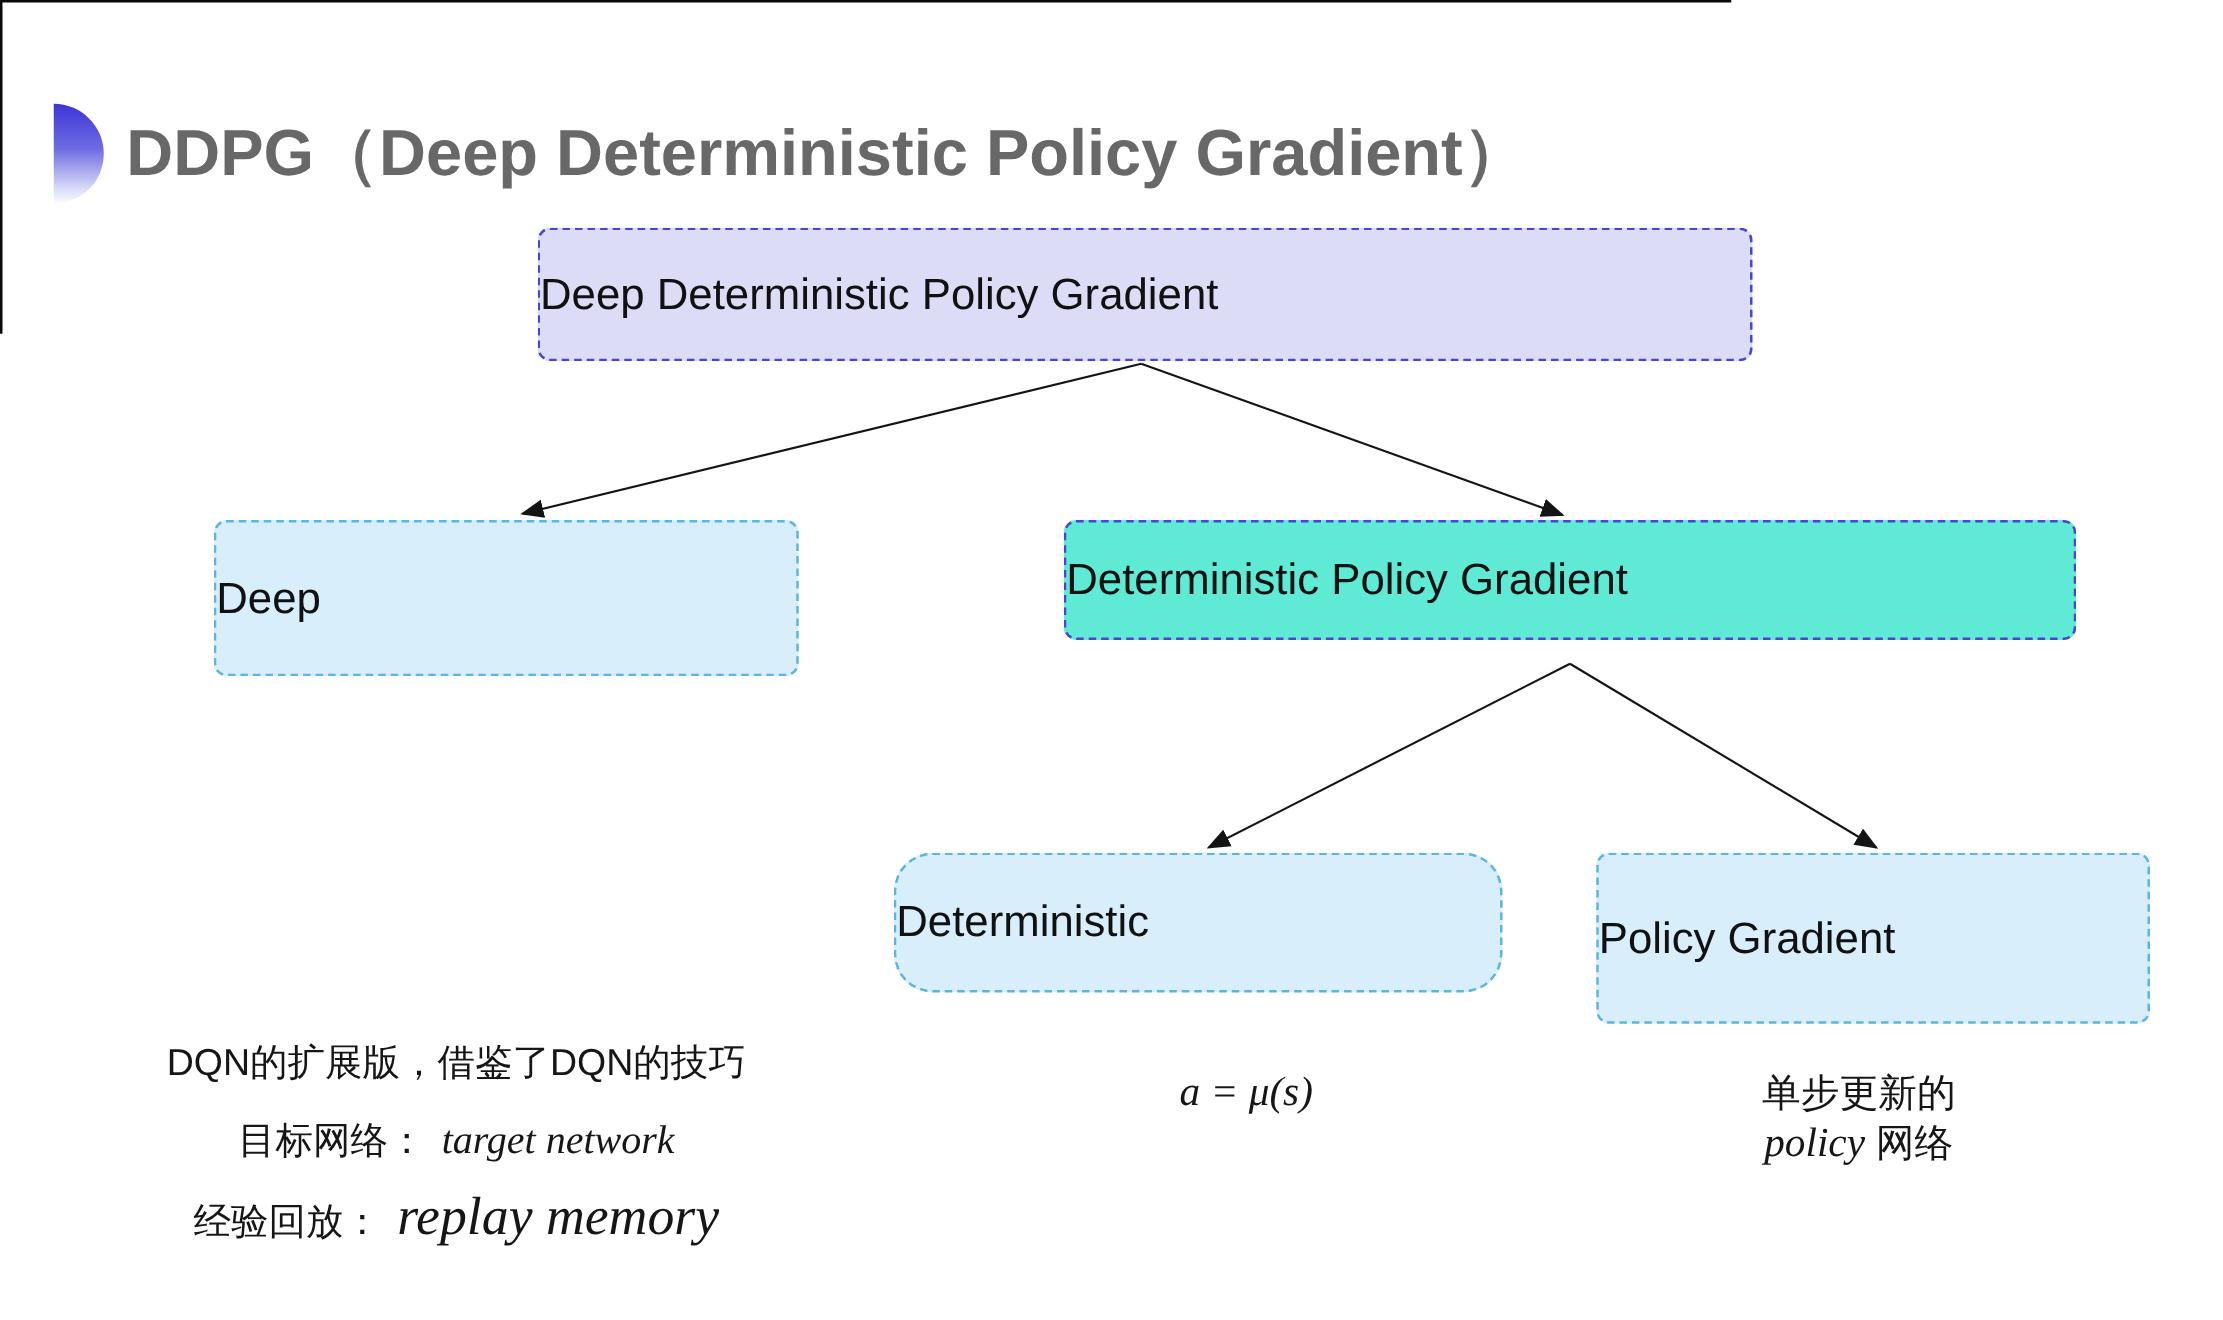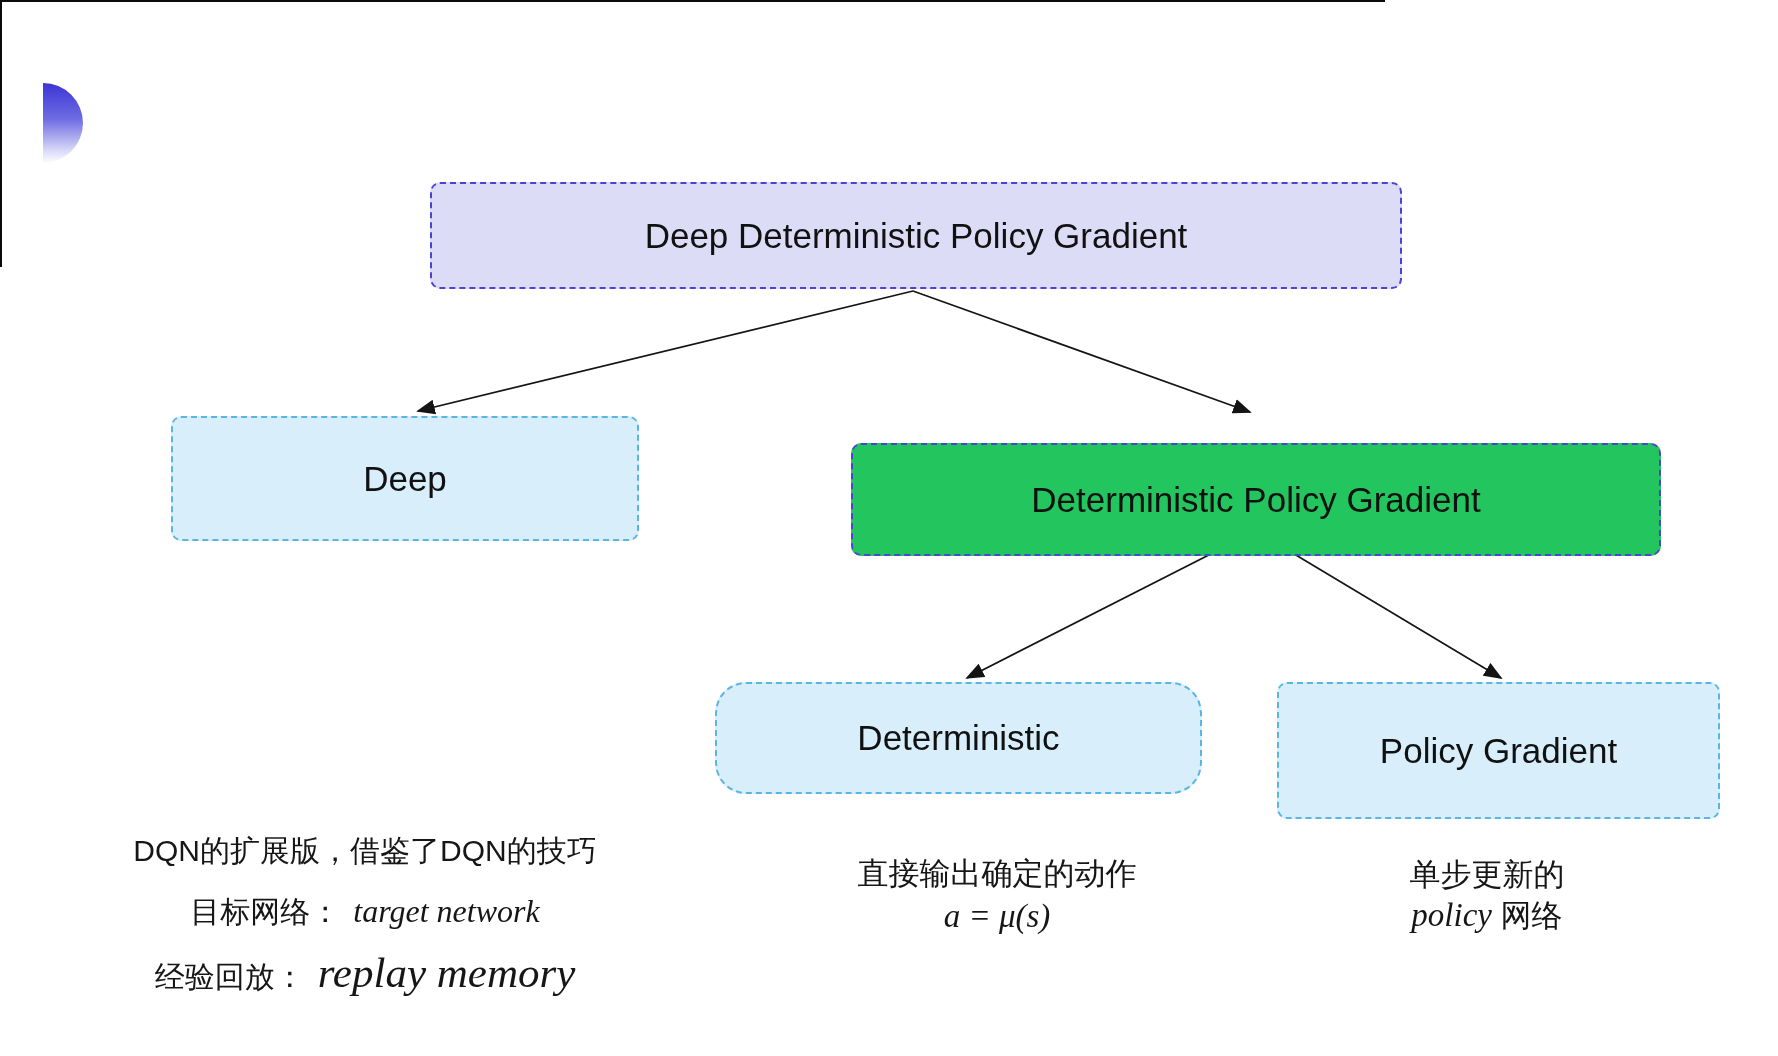--- a/index.html
+++ b/index.html
@@ -22,41 +22,42 @@
   .page-title{
     margin:0 0 0 18px;
     font-size:52px;font-weight:600;letter-spacing:0;
     color:#686868;white-space:nowrap;
   }
 
   #arrow-layer{position:absolute;left:0;top:0;width:1778px;height:1056px;pointer-events:none;}
 
   .node{
     position:absolute;box-sizing:border-box;
-    display:flex;align-items:center;justify-content:center;
+    display:flex;align-items:center;
     border-radius:10px;border:2.5px dashed;
     font-size:35px;font-weight:500;color:#111111;
     white-space:nowrap;
   }
 
   .note{position:absolute;transform:translateX(-50%);text-align:center;white-space:nowrap;color:#161616;}
   .note-line{display:block;}
   .seg-cjk{font-family:"Liberation Sans","DejaVu Sans",sans-serif;}
   .seg-math{font-family:"Liberation Serif","DejaVu Serif",serif;font-style:italic;}
   .seg-math.gap{margin-left:13px;}
 </style>
 </head>
 <body>
 
 <div class="canvas">
   <div class="edge-line-top"></div>
   <div class="edge-line-left"></div>
 
   <header class="title-row">
     <span class="bullet"></span>
+    <h1 class="page-title">DDPG（Deep Deterministic Policy Gradient）</h1>
   </header>
 
   <svg id="arrow-layer">
     <defs>
       <marker id="ah" viewBox="0 0 10 8" refX="9" refY="4" markerWidth="11" markerHeight="9" orient="auto">
         <path d="M0,0 L10,4 L0,8 Z" fill="#141414"></path>
       </marker>
     </defs>
   <line x1="913" y1="291" x2="418" y2="411" stroke="#141414" stroke-width="1.7" marker-end="url(#ah)"></line>
       <line x1="913" y1="291" x2="1250" y2="412" stroke="#141414" stroke-width="1.7" marker-end="url(#ah)"></line>
@@ -64,38 +65,37 @@
       <line x1="1256" y1="531" x2="1501" y2="678" stroke="#141414" stroke-width="1.7" marker-end="url(#ah)"></line>
     </svg>
 
   <div id="nodes">
       <div class="node" style="left: 430px; top: 182px; width: 972px; height: 107px; background: rgb(220, 220, 247); border-color: rgb(74, 67, 214);">
         <span>Deep Deterministic Policy Gradient</span>
       </div>
       <div class="node" style="left: 171px; top: 416px; width: 468px; height: 125px; background: rgb(216, 238, 251); border-color: rgb(90, 181, 224);">
         <span>Deep</span>
       </div>
-      <div class="node" style="left: 851px; top: 416px; width: 810px; height: 113px; background: #22c55e; border-color: rgb(74, 67, 214); margin-top: 27px;">
+      <div class="node" style="left: 851px; top: 416px; width: 810px; height: 96px; background: #5eead4; border-color: rgb(74, 67, 214);">
         <span>Deterministic Policy Gradient</span>
       </div>
       <div class="node" style="left: 715px; top: 682px; width: 487px; height: 112px; background: rgb(216, 238, 251); border-color: rgb(90, 181, 224); border-radius: 31px;">
         <span>Deterministic</span>
       </div>
       <div class="node" style="left: 1277px; top: 682px; width: 443px; height: 137px; background: rgb(216, 238, 251); border-color: rgb(90, 181, 224);">
         <span>Policy Gradient</span>
       </div>
     </div>
   <div id="notes">
       <div class="note" style="left: 365px; top: 820px; font-size: 30px; line-height: 61px;">
         <div class="note-line"><span class="seg-cjk">DQN的扩展版，借鉴了DQN的技巧</span></div>
         <div class="note-line"><span class="seg-cjk">目标网络：</span><span class="seg-math gap" style="font-size: 32px;">target network</span></div>
         <div class="note-line"><span class="seg-cjk">经验回放：</span><span class="seg-math gap" style="font-size: 43px; font-style: italic;">replay memory</span></div>
       </div>
       <div class="note" style="left: 997px; top: 853px; font-size: 31px; line-height: 42px;">
-        <div class="note-line"><span class="seg-cjk">直接输出确定的动作</span></div>
         <div class="note-line"><span class="seg-math" style="font-size: 33px; margin-top: 48px;">a = μ(s)</span></div>
       </div>
       <div class="note" style="left: 1487px; top: 855px; font-size: 31px; line-height: 40px;">
         <div class="note-line"><span class="seg-cjk">单步更新的</span></div>
         <div class="note-line"><span class="seg-math" style="font-size: 33px;">policy</span><span class="seg-cjk"> 网络</span></div>
       </div>
     </div>
 </div>
 
 </body></html>

